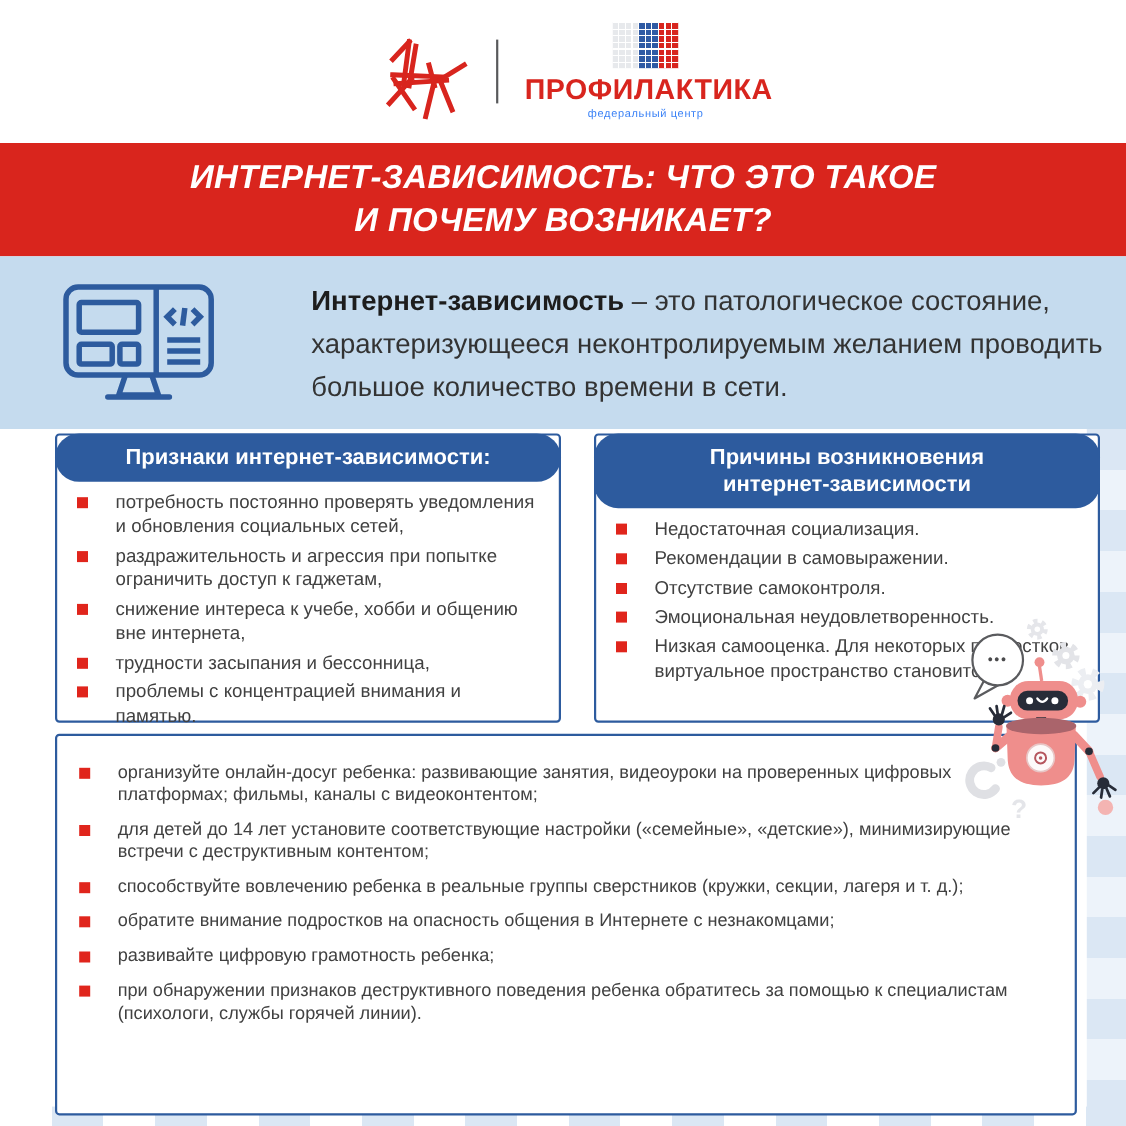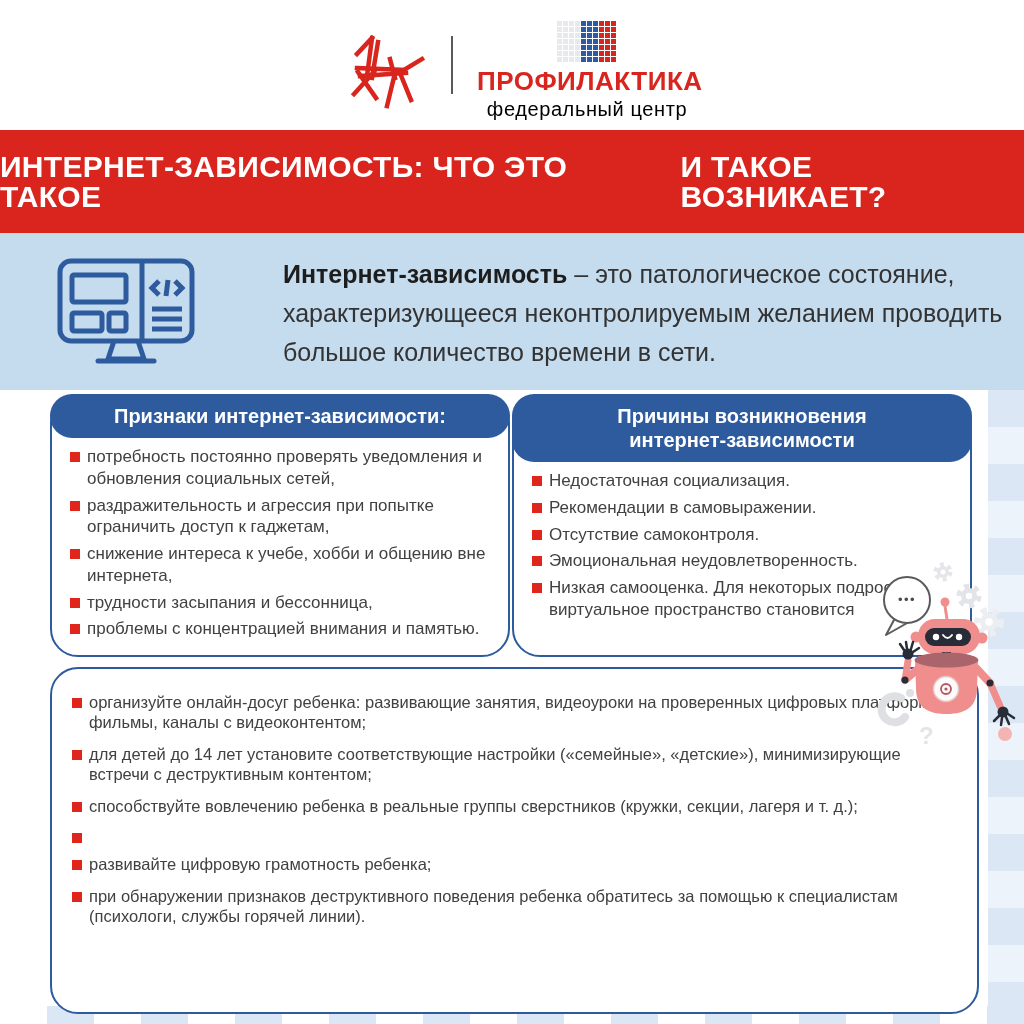--- a/index.html
+++ b/index.html
@@ -16,44 +16,44 @@
   .top-header{position:absolute;left:0;top:0;width:900px;height:130px;background:#fff;z-index:2;}
   .chair-logo{position:absolute;left:332px;top:26px;}
   .v-divider{position:absolute;left:451px;top:36px;width:2px;height:58px;background:#58595b;}
   .brand{position:absolute;left:477px;top:20px;width:220px;text-align:center;}
   .mosaic{width:60px;height:42px;margin:0 auto 6px auto;
     background-image:
       repeating-linear-gradient(90deg,transparent 0 5px,#fff 5px 6px),
       repeating-linear-gradient(0deg,transparent 0 5px,#fff 5px 6px),
       linear-gradient(90deg,#e7e9ec 0 40%,#2e5aa4 40% 70%,#d8251e 70% 100%);}
   .brand-name{color:#d8251e;font-weight:800;font-size:26px;letter-spacing:.5px;line-height:1.05;}
-  .brand-sub{color:#000000;font-size:20px;letter-spacing:.6px;margin-top:3px;}
+  .brand-sub{color:#3b82f6;font-size:10px;letter-spacing:.6px;margin-top:3px;}
 
   
   .banner{position:absolute;left:0;top:130px;width:1024px;height:103px;background:#d9251d;z-index:2;
-    display:flex;flex-direction:row;align-items:center;justify-content:center;gap:9px;}
+    display:flex;flex-direction:column;align-items:center;justify-content:center;gap:9px;font-style:italic;}
   .banner-line{color:#ffffff;font-weight:800;font-size:30px;letter-spacing:.3px;line-height:1;}
 
   
   .def-band{position:absolute;left:0;top:233px;width:1024px;height:157px;background:#c5dbee;z-index:2;padding-left:44px;}
   .monitor-icon{position:absolute;left:56px;top:24px;}
   .def-text{position:absolute;left:283px;top:22px;width:720px;font-size:25px;line-height:39px;color:#333333;}
   .def-term{font-weight:700;color:#1d1d1d;}
 
   
-  .card{position:absolute;background:#ffffff;border:2px solid #2d5b9e;border-radius:28px;z-index:3;}
+  .card{position:absolute;background:#ffffff;border:2px solid #2d5b9e;border-radius:4px;z-index:3;}
   .card-signs{left:50px;top:394px;width:456px;height:259px;}
-  .card-causes{left:512px;top:394px;width:456px;height:259px;}
+  .card-causes{left:540px;top:394px;width:456px;height:259px;}
   .card-recs{left:50px;top:667px;width:925px;height:343px;}
   .card-header{background:#2d5b9e;border-radius:22px;margin:-2px;padding:10px 8px;
     color:#ffffff;font-weight:700;font-size:20px;text-align:center;line-height:1.2;}
   .card-header .hdr-span{display:block;margin:0 auto;}
   .card-causes .hdr-span{max-width:330px;}
   ul.blist{list-style:none;margin:0;padding:10px 16px 6px 18px;}
-  ul.blist li{display:flex;gap:7px;margin-bottom:5px;font-size:17px;line-height:1.28;color:#414141;}
+  ul.blist li{display:flex;gap:25px;margin-bottom:5px;font-size:17px;line-height:1.28;color:#414141;}
   ul.blist .sq{flex:none;width:10px;height:10px;background:#e0251c;margin-top:6px;}
   .card-recs ul.blist{padding:12px 24px 6px 20px;}
   .card-recs ul.blist li{font-size:16.5px;line-height:1.24;margin-bottom:7px;margin-top:11px;}
 
   
   .robot-wrap{position:absolute;left:855px;top:556px;width:169px;height:232px;z-index:6;}
 </style>
 </head>
 <body>
 
@@ -81,21 +81,21 @@
     <div class="v-divider"></div>
     <div class="brand">
       <div class="mosaic"></div>
       <div class="brand-name">ПРОФИЛАКТИКА</div>
       <div class="brand-sub">федеральный центр</div>
     </div>
   </div>
 
   <div class="banner">
     <div class="banner-line">ИНТЕРНЕТ-ЗАВИСИМОСТЬ: ЧТО ЭТО ТАКОЕ</div>
-    <div class="banner-line">И ТАКОЕ ВОЗНИКАЕТ?</div>
+    <div class="banner-line">И ПОЧЕМУ ВОЗНИКАЕТ?</div>
   </div>
 
   <div class="def-band">
     <svg class="monitor-icon" width="150" height="110" viewBox="0 0 150 110">
       <g stroke="#2d5b9e" stroke-width="5" fill="none">
         <rect x="4" y="4" width="132" height="80" rx="11"></rect>
         <line x1="86" y1="4" x2="86" y2="84"></line>
         <rect x="16" y="18" width="54" height="27" rx="2"></rect>
         <rect x="16" y="56" width="30" height="18" rx="2"></rect>
         <rect x="53" y="56" width="17" height="18" rx="2"></rect>
@@ -177,20 +177,21 @@
         <li>
           <span class="sq"></span>
           <span class="li-text">для детей до 14 лет установите соответствующие настройки («семейные», «детские»), минимизирующие встречи с деструктивным контентом;</span>
         </li>
         <li>
           <span class="sq"></span>
           <span class="li-text">способствуйте вовлечению ребенка в реальные группы сверстников (кружки, секции, лагеря и т. д.);</span>
         </li>
         <li>
           <span class="sq"></span>
+          <span class="li-text">обратите внимание подростков на опасность общения в Интернете с незнакомцами;</span>
         </li>
         <li>
           <span class="sq"></span>
           <span class="li-text">развивайте цифровую грамотность ребенка;</span>
         </li>
         <li>
           <span class="sq"></span>
           <span class="li-text">при обнаружении признаков деструктивного поведения ребенка обратитесь за помощью к специалистам (психологи, службы горячей линии).</span>
         </li>
       </ul>

